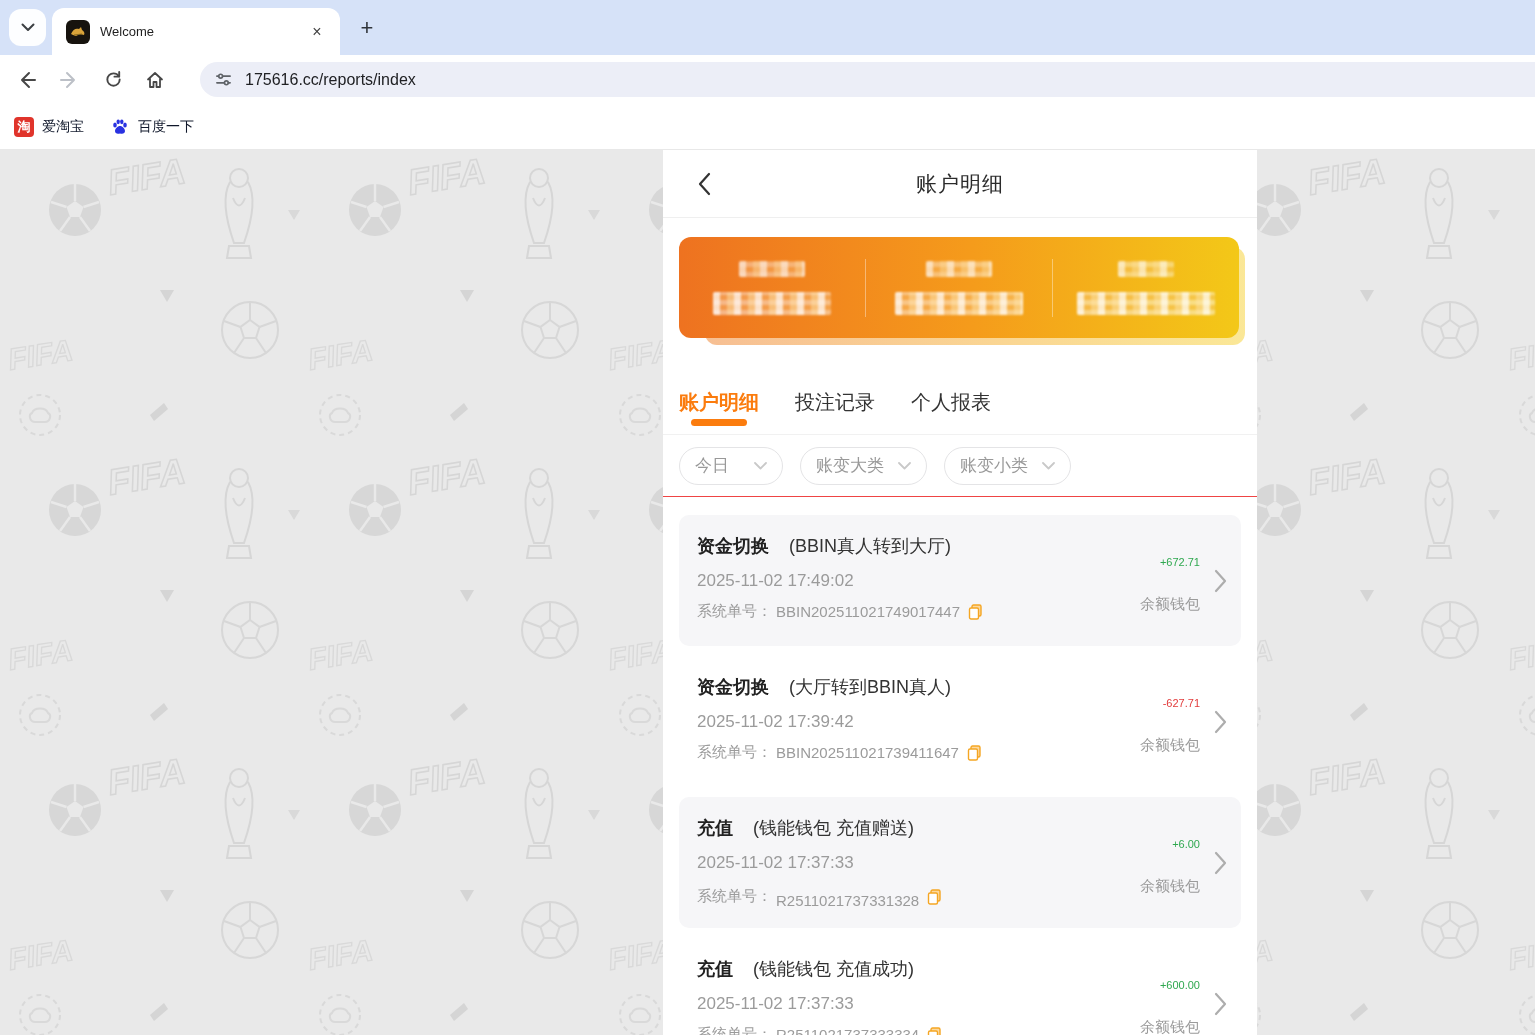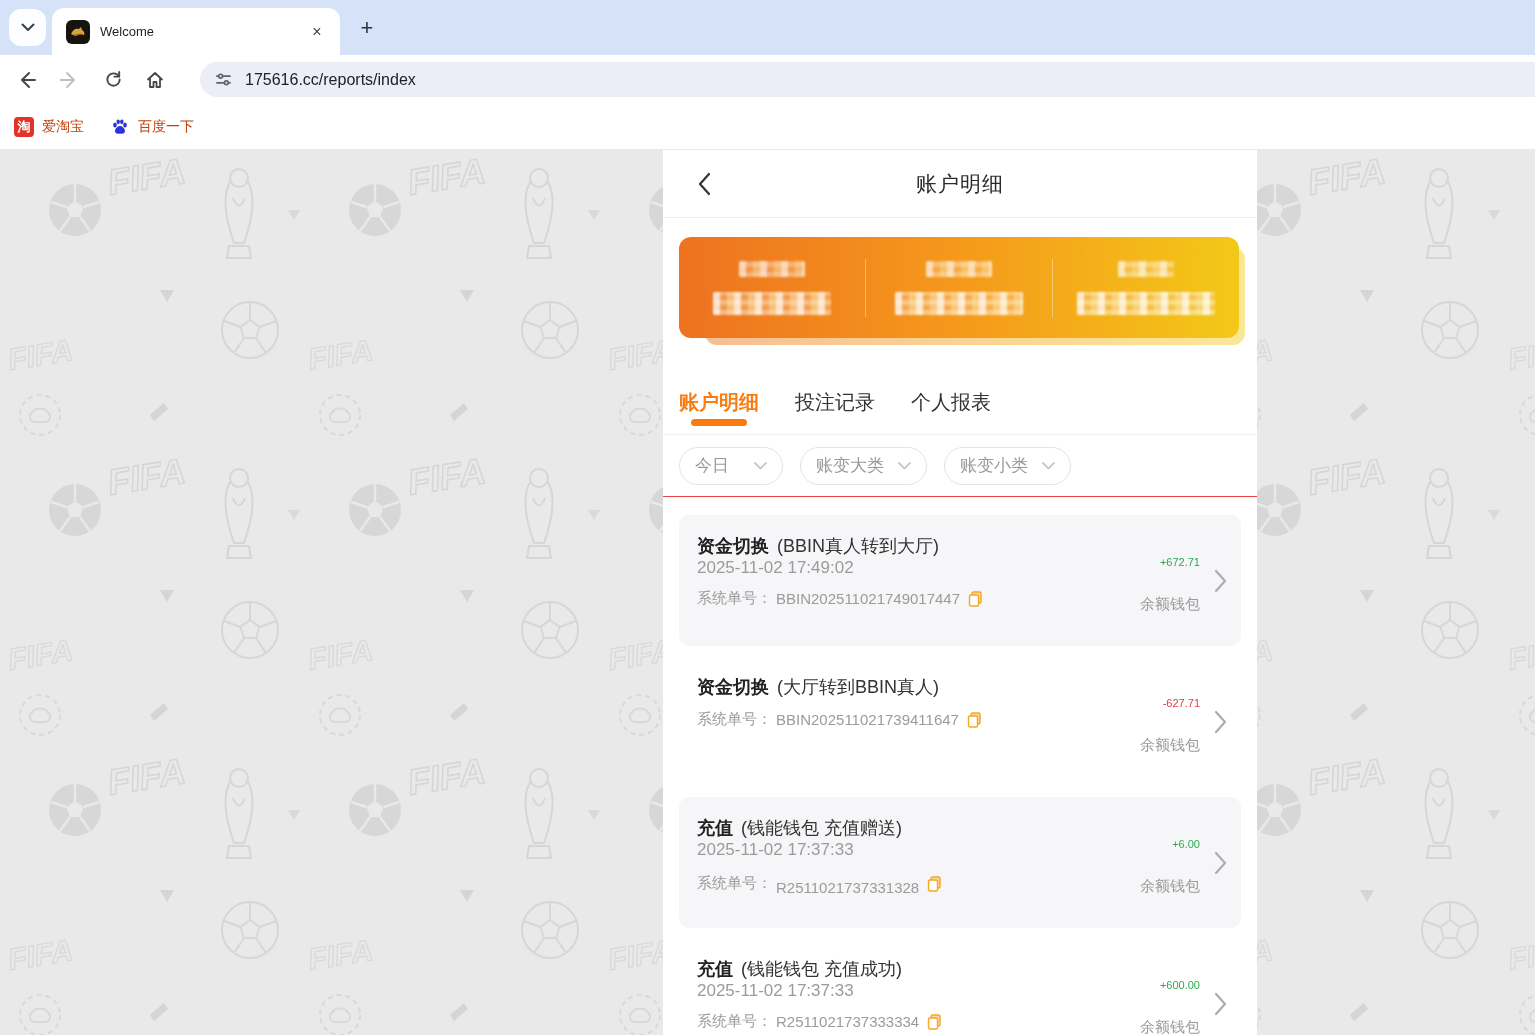--- a/index.html
+++ b/index.html
@@ -15,21 +15,21 @@
   .newtab-btn { position:absolute; top:14px; left:353px; width:28px; height:28px; display:flex; align-items:center; justify-content:center; color:#30343a; font-size:22px; font-weight:400; cursor:pointer; }
 
   .toolbar { position:absolute; top:55px; left:0; width:1535px; height:49px; background:#ffffff; display:flex; align-items:center; }
   .nav-btn { width:34px; height:34px; display:flex; align-items:center; justify-content:center; border-radius:50%; cursor:pointer; flex:0 0 auto; }
   .nav-btn.back { margin-left:10px; }
   .omnibox { position:absolute; left:200px; right:-20px; top:7px; height:35px; background:#eceef7; border-radius:18px; display:flex; align-items:center; padding:0 14px; gap:12px; }
   .omnibox-url { font-size:16px; color:#202124; }
 
   .bookmarks { position:absolute; top:104px; left:0; width:1535px; height:46px; background:#ffffff; border-bottom:1px solid #e8e8e8; display:flex; align-items:center; gap:26px; padding:0 14px; }
   .bookmark { display:flex; align-items:center; gap:8px; cursor:pointer; }
-  .bookmark-label { font-size:14px; color:#c2410c; }
+  .bookmark-label { font-size:14px; color:#0f172a; }
   .bm-taobao { width:20px; height:20px; background:#e0342b; border-radius:4px; color:#fff; font-size:13px; font-weight:bold; display:flex; align-items:center; justify-content:center; }
 
   
   .viewport { position:absolute; top:150px; left:0; width:1535px; height:885px; background:#f97316;padding-left:12px; }
   .pattern-bg { position:absolute; inset:0; }
 
   
   .panel { position:absolute; left:663px; top:0; width:594px; height:885px; background:#ffffff; }
 
   .panel-header { position:relative; height:68px; border-bottom:1px solid #efefef; display:flex; align-items:center; justify-content:center; }
@@ -58,24 +58,24 @@
 
   .filter-row { height:62px; padding:0 16px; border-bottom:1px solid #ef4444; display:flex; align-items:center; gap:17px; }
   .pill { height:38px; border:1px solid #e4e4e6; border-radius:19px; background:#fff; display:flex; align-items:center; padding:0 15px; gap:14px; cursor:pointer; }
   .pill:first-child { width:104px; justify-content:space-between; }
   .pill-label { font-size:17px; color:#999; }
 
   .txn-list { padding:18px 16px 0 16px; }
   .txn-row { position:relative; border-radius:10px; padding:19px 18px; min-height:131px; margin-bottom:10px; }
   .txn-row.row-gray { background:#f6f6f8; }
   .txn-row.row-white { background:#ffffff; }
-  .txn-line1 { display:flex; align-items:flex-start; gap:8px; }
+  .txn-line1 { display:flex; align-items:flex-start; gap:20px; }
   .txn-type { font-size:18px; font-weight:bold; color:#222; }
   .txn-subtype { font-size:18px; color:#333; }
-  .txn-date { font-size:17px; color:#9b9b9b; }
+  .txn-date { margin-top:13px; font-size:17px; color:#9b9b9b; }
   .txn-order { margin-top:11px; font-size:15px; color:#9b9b9b; display:flex; align-items:center; gap:8px; }
   .txn-right { position:absolute; right:14px; top:0; bottom:0; display:flex; align-items:center; gap:14px; }
   .txn-right-col { display:flex; flex-direction:column; align-items:flex-end; gap:27px; }
   .txn-amount { font-size:11px; font-weight:500;margin-top:8px; }
   .txn-amount.pos { color:#2fa84f; }
   .txn-amount.neg { color:#e23c3c; }
   .txn-wallet { font-size:15px; color:#9b9b9b; }
   .chevron-right { display:flex; align-items:center; }
   .copy-icon { display:inline-flex; cursor:pointer; }
 </style>
@@ -285,20 +285,21 @@
                 <path d="M2 2 L11 12 L2 22" fill="none" stroke="#adadad" stroke-width="2.2" stroke-linecap="round" stroke-linejoin="round"></path>
               </svg>
       </span>
     </div>
   </div>
         <div class="txn-row row-white">
     <div class="txn-line1">
       <span class="txn-type">资金切换</span>
       <span class="txn-subtype">(大厅转到BBIN真人)</span>
     </div>
+    <div class="txn-date">2025-11-02 17:39:42</div>
     <div class="txn-order">
       <span>系统单号：</span>
       <span style="margin-left:-4px;">BBIN202511021739411647</span>
       <span class="copy-icon">
         <svg width="15" height="16" viewBox="0 0 15 16">
                 <rect x="4" y="1" width="9" height="11" rx="1.5" fill="#fcd9a0" stroke="#f5a623" stroke-width="1.4"></rect>
                 <rect x="1.5" y="4" width="9" height="11" rx="1.5" fill="#fff" stroke="#f5a623" stroke-width="1.4"></rect>
               </svg>
       </span>
     </div>

